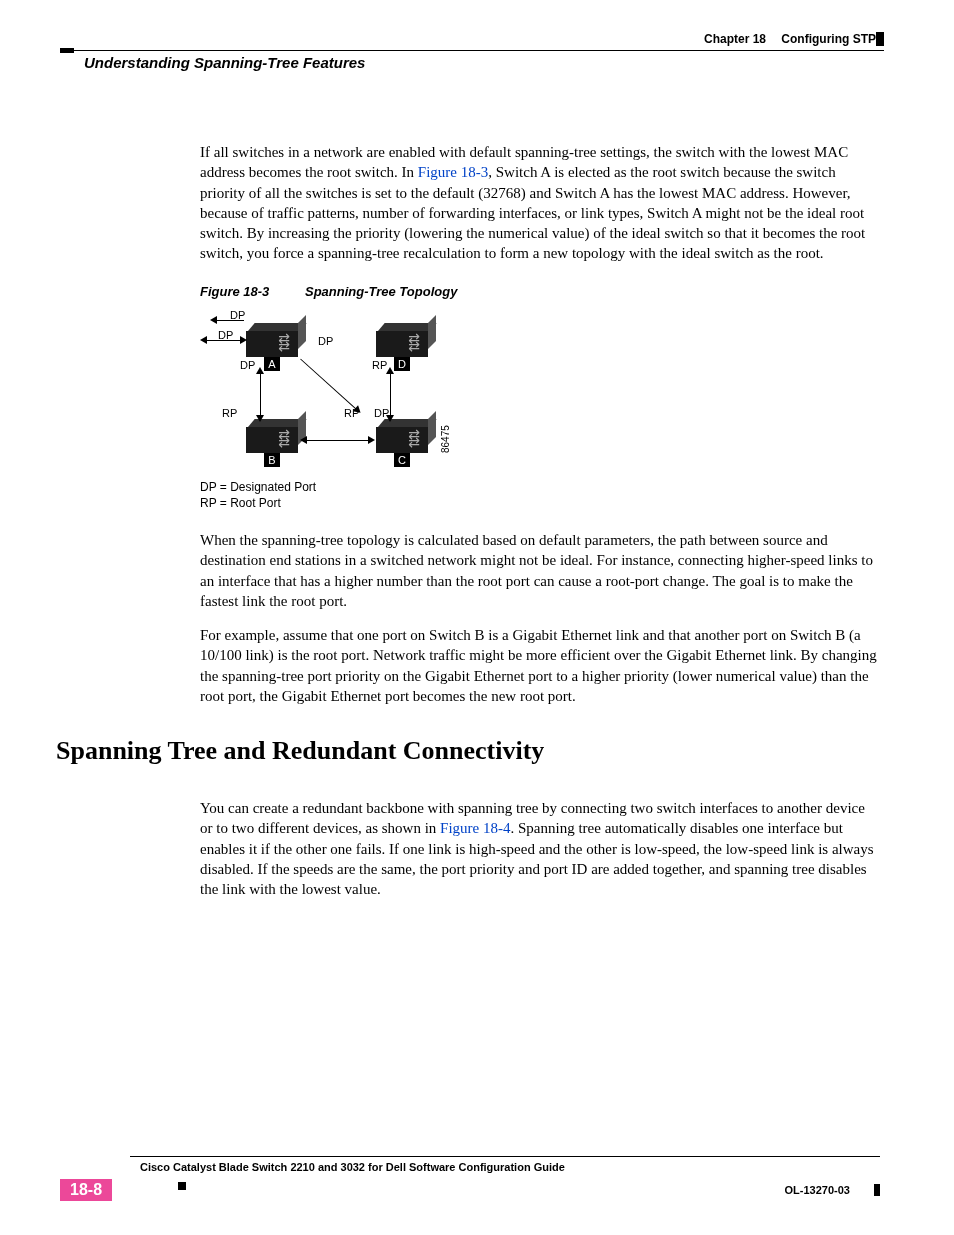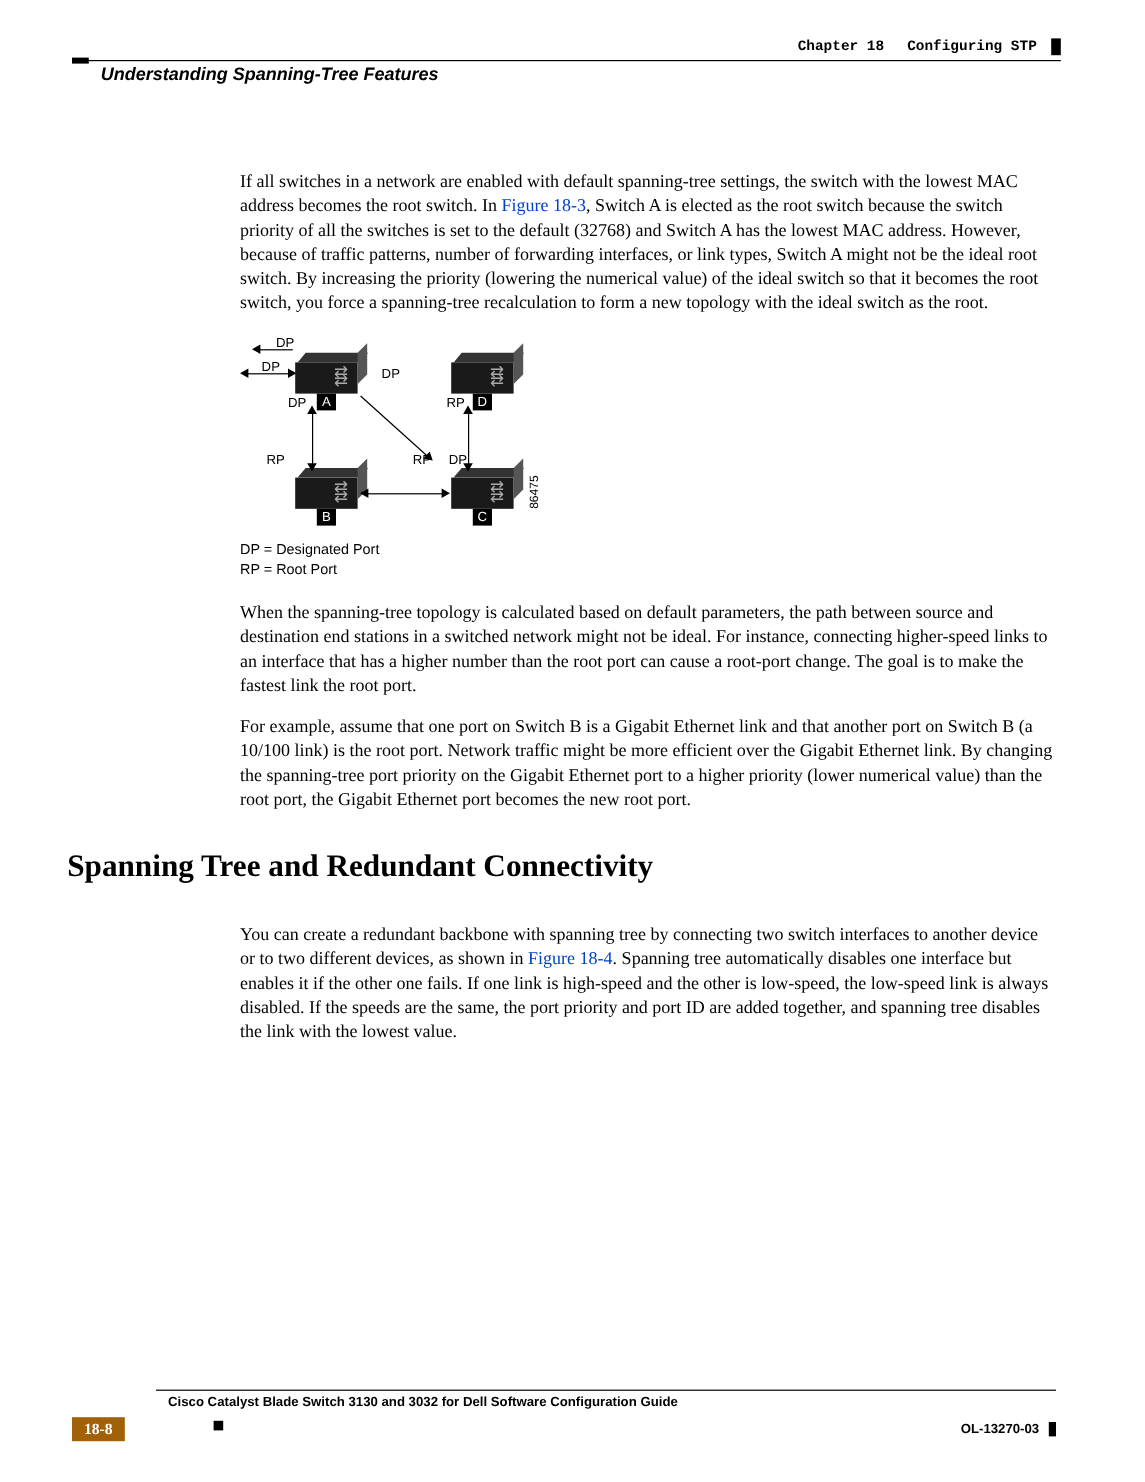--- a/index.html
+++ b/index.html
@@ -17,25 +17,25 @@
     position: absolute;
     top: 32px;
     left: 70px;
     right: 70px;
     height: 30px;
   }
   .header-line {
     position: absolute;
     right: 0;
     top: 0;
-    font-family: Liberation Mono, monospace;
+    font-family: Liberation Sans, sans-serif;
     font-weight: bold;
     font-size: 12px;
     border-right: 8px solid #000;
-    padding-right: 12px;
+    padding-right: 0;
     line-height: 1.2;
   }
   .header-chapter { margin-right: 12px; }
   .header-sub {
     position: absolute;
     left: 14px;
     top: 22px;
     font-family: Arial, Helvetica, sans-serif;
     font-weight: bold;
     font-size: 15px;
@@ -177,25 +177,25 @@
     font-size: 11px;
     margin-left: 80px;
   }
   .footer-row {
     margin-top: 6px;
     display: flex;
     justify-content: space-between;
     align-items: center;
   }
   .page-badge {
-    background: #a16207;
+    background: #ec4899;
     color: #fff;
-    font-family: Liberation Serif, serif;
-    font-weight: bold;
-    font-size: 13px;
+    font-family: Liberation Sans, sans-serif;
+    font-weight: bold;
+    font-size: 16px;
     padding: 2px 10px;
     position: relative;
   }
   .page-badge::after {
     content: '';
     position: absolute;
     right: -80px;
     top: 50%;
     width: 80px;
     height: 1px;
@@ -205,21 +205,21 @@
     background: #000;
     position: absolute;
     left: 118px;
     top: 26px;
   }
   .doc-id {
     font-family: Arial, Helvetica, sans-serif;
     font-weight: bold;
     font-size: 11px;
     border-right: 6px solid #000;
-    padding-right: 8px;
+    padding-right: 24px;
   }
 </style>
 </head>
 <body>
 
 <div class="header">
   <div class="header-line">
     <span class="header-chapter">Chapter 18</span>
     <span>Configuring STP</span>
   </div>
@@ -229,20 +229,24 @@
 </div>
 
 <div class="content">
 
 
   <div class="body-text">
     <p>
       <span>If all switches in a network are enabled with default spanning-tree settings, the switch with the lowest MAC address becomes the root switch. In </span><span class="link">Figure 18-3</span><span>, Switch A is elected as the root switch because the switch priority of all the switches is set to the default (32768) and Switch A has the lowest MAC address. However, because of traffic patterns, number of forwarding interfaces, or link types, Switch A might not be the ideal root switch. By increasing the priority (lowering the numerical value) of the ideal switch so that it becomes the root switch, you force a spanning-tree recalculation to form a new topology with the ideal switch as the root.</span>
     </p>
 
+    <div class="figure-caption">
+      <span>Figure 18-3</span>
+      <span class="figcap-title">Spanning-Tree Topology</span>
+    </div>
 
     <div class="diagram">
 
       <div class="switch" style="left:46px; top:24px;">
         <span class="sw-arrows">⇄<br>⇄</span>
       </div>
       <div class="sw-label" style="left:64px; top:50px;">A</div>
 
       <div class="switch" style="left:176px; top:24px;">
         <span class="sw-arrows">⇄<br>⇄</span>
@@ -309,19 +313,19 @@
   <div class="body-text">
     <p>
       <span>You can create a redundant backbone with spanning tree by connecting two switch interfaces to another device or to two different devices, as shown in </span><span class="link">Figure 18-4</span><span>. Spanning tree automatically disables one interface but enables it if the other one fails. If one link is high-speed and the other is low-speed, the low-speed link is always disabled. If the speeds are the same, the port priority and port ID are added together, and spanning tree disables the link with the lowest value.</span>
     </p>
   </div>
 
 </div>
 
 <div class="footer">
   <div class="footer-rule"></div>
-  <div class="footer-title">Cisco Catalyst Blade Switch 3130 and 3032 for Dell Software Configuration Guide</div>
+  <div class="footer-title">Cisco Catalyst Blade Switch 2210 and 3032 for Dell Software Configuration Guide</div>
   <div class="footer-sq"></div>
   <div class="footer-row">
     <span class="page-badge">18-8</span>
     <span class="doc-id">OL-13270-03</span>
   </div>
 </div>
 
 </body></html>

